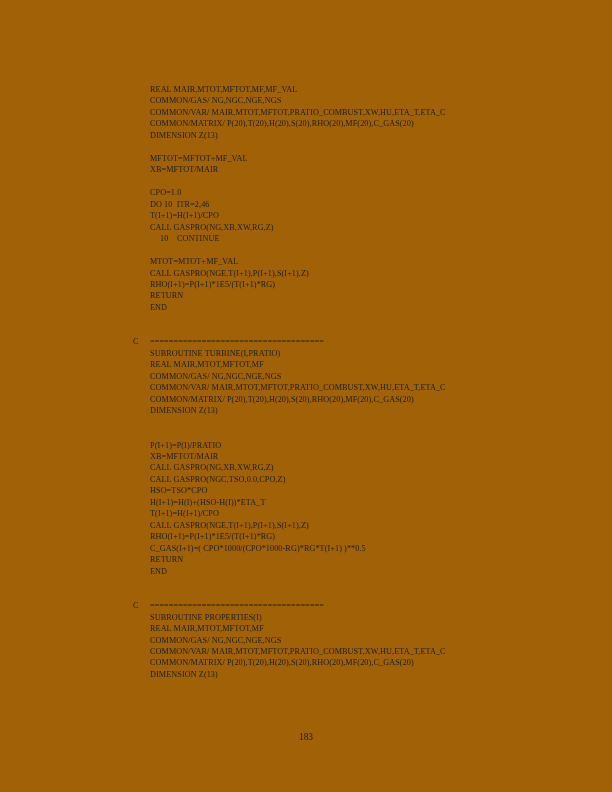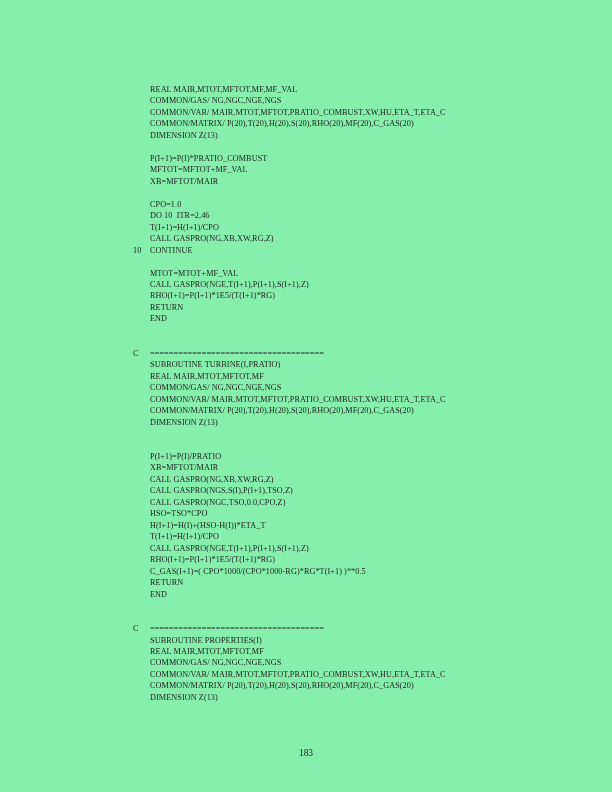--- a/index.html
+++ b/index.html
@@ -13,21 +13,21 @@
     font-family: "Liberation Serif", "DejaVu Serif", serif;
     color: #1a1a1a;
     position: relative;
     overflow: hidden;
   }
   .page {
     position: absolute;
     inset: 0;
     width: 612px;
     height: 792px;
-    background: #86efac;
+    background: #a16207;
   }
   
   .code-block {
     position: absolute;
     left: 133px;
     top: 84px;
     width: 460px;
   }
   .code-line {
     font-family: "Liberation Serif", "DejaVu Serif", serif;
@@ -38,20 +38,21 @@
     color: #1d1d1d;
     height: 11.48px;
     display: block;
   }
   
   .code-line.stmt {
     padding-left: 17px;
   }
   .code-line.label {
     padding-left: 0px;
+    margin-left: 27px;
   }
   .code-line.comment {
     padding-left: 0px;
   }
   .code-line.blank {
     padding-left: 0px;
   }
   .lbl-num {
     display: inline-block;
     width: 17px;
@@ -60,39 +61,38 @@
     display: inline-block;
     width: 17px;
   }
   .eqrule {
     letter-spacing: 0.01em;
   }
   .page-number {
     position: absolute;
     left: 0;
     right: 0;
-    top: 748px;
+    top: 732px;
     text-align: center;
     font-size: 9.4px;
     font-family: "Liberation Serif", "DejaVu Serif", serif;
     color: #1d1d1d;
   }
 </style>
 </head>
 <body>
 
 <div class="page">
   <div class="code-block">
       <div class="code-line stmt">REAL MAIR,MTOT,MFTOT,MF,MF_VAL</div>
       <div class="code-line stmt">COMMON/GAS/ NG,NGC,NGE,NGS</div>
       <div class="code-line stmt">COMMON/VAR/ MAIR,MTOT,MFTOT,PRATIO_COMBUST,XW,HU,ETA_T,ETA_C</div>
       <div class="code-line stmt">COMMON/MATRIX/ P(20),T(20),H(20),S(20),RHO(20),MF(20),C_GAS(20)</div>
       <div class="code-line stmt">DIMENSION Z(13)</div>
       <div class="code-line blank">&nbsp;</div>
-      <div class="code-line stmt">P(I+1)=P(I)*PRATIO_COMBUST</div>
       <div class="code-line stmt">MFTOT=MFTOT+MF_VAL</div>
       <div class="code-line stmt">XB=MFTOT/MAIR</div>
       <div class="code-line blank">&nbsp;</div>
       <div class="code-line stmt">CPO=1.0</div>
       <div class="code-line stmt">DO 10  ITR=2,46</div>
       <div class="code-line stmt">T(I+1)=H(I+1)/CPO</div>
       <div class="code-line stmt">CALL GASPRO(NG,XB,XW,RG,Z)</div>
       <div class="code-line label"><span class="lbl-num">10</span><span>CONTINUE</span></div>
       <div class="code-line blank">&nbsp;</div>
       <div class="code-line stmt">MTOT=MTOT+MF_VAL</div>
@@ -107,21 +107,20 @@
       <div class="code-line stmt">REAL MAIR,MTOT,MFTOT,MF</div>
       <div class="code-line stmt">COMMON/GAS/ NG,NGC,NGE,NGS</div>
       <div class="code-line stmt">COMMON/VAR/ MAIR,MTOT,MFTOT,PRATIO_COMBUST,XW,HU,ETA_T,ETA_C</div>
       <div class="code-line stmt">COMMON/MATRIX/ P(20),T(20),H(20),S(20),RHO(20),MF(20),C_GAS(20)</div>
       <div class="code-line stmt">DIMENSION Z(13)</div>
       <div class="code-line blank">&nbsp;</div>
       <div class="code-line blank">&nbsp;</div>
       <div class="code-line stmt">P(I+1)=P(I)/PRATIO</div>
       <div class="code-line stmt">XB=MFTOT/MAIR</div>
       <div class="code-line stmt">CALL GASPRO(NG,XB,XW,RG,Z)</div>
-      <div class="code-line stmt">CALL GASPRO(NGS,S(I),P(I+1),TSO,Z)</div>
       <div class="code-line stmt">CALL GASPRO(NGC,TSO,0.0,CPO,Z)</div>
       <div class="code-line stmt">HSO=TSO*CPO</div>
       <div class="code-line stmt">H(I+1)=H(I)+(HSO-H(I))*ETA_T</div>
       <div class="code-line stmt">T(I+1)=H(I+1)/CPO</div>
       <div class="code-line stmt">CALL GASPRO(NGE,T(I+1),P(I+1),S(I+1),Z)</div>
       <div class="code-line stmt">RHO(I+1)=P(I+1)*1E5/(T(I+1)*RG)</div>
       <div class="code-line stmt">C_GAS(I+1)=( CPO*1000/(CPO*1000-RG)*RG*T(I+1) )**0.5</div>
       <div class="code-line stmt">RETURN</div>
       <div class="code-line stmt">END</div>
       <div class="code-line blank">&nbsp;</div>

